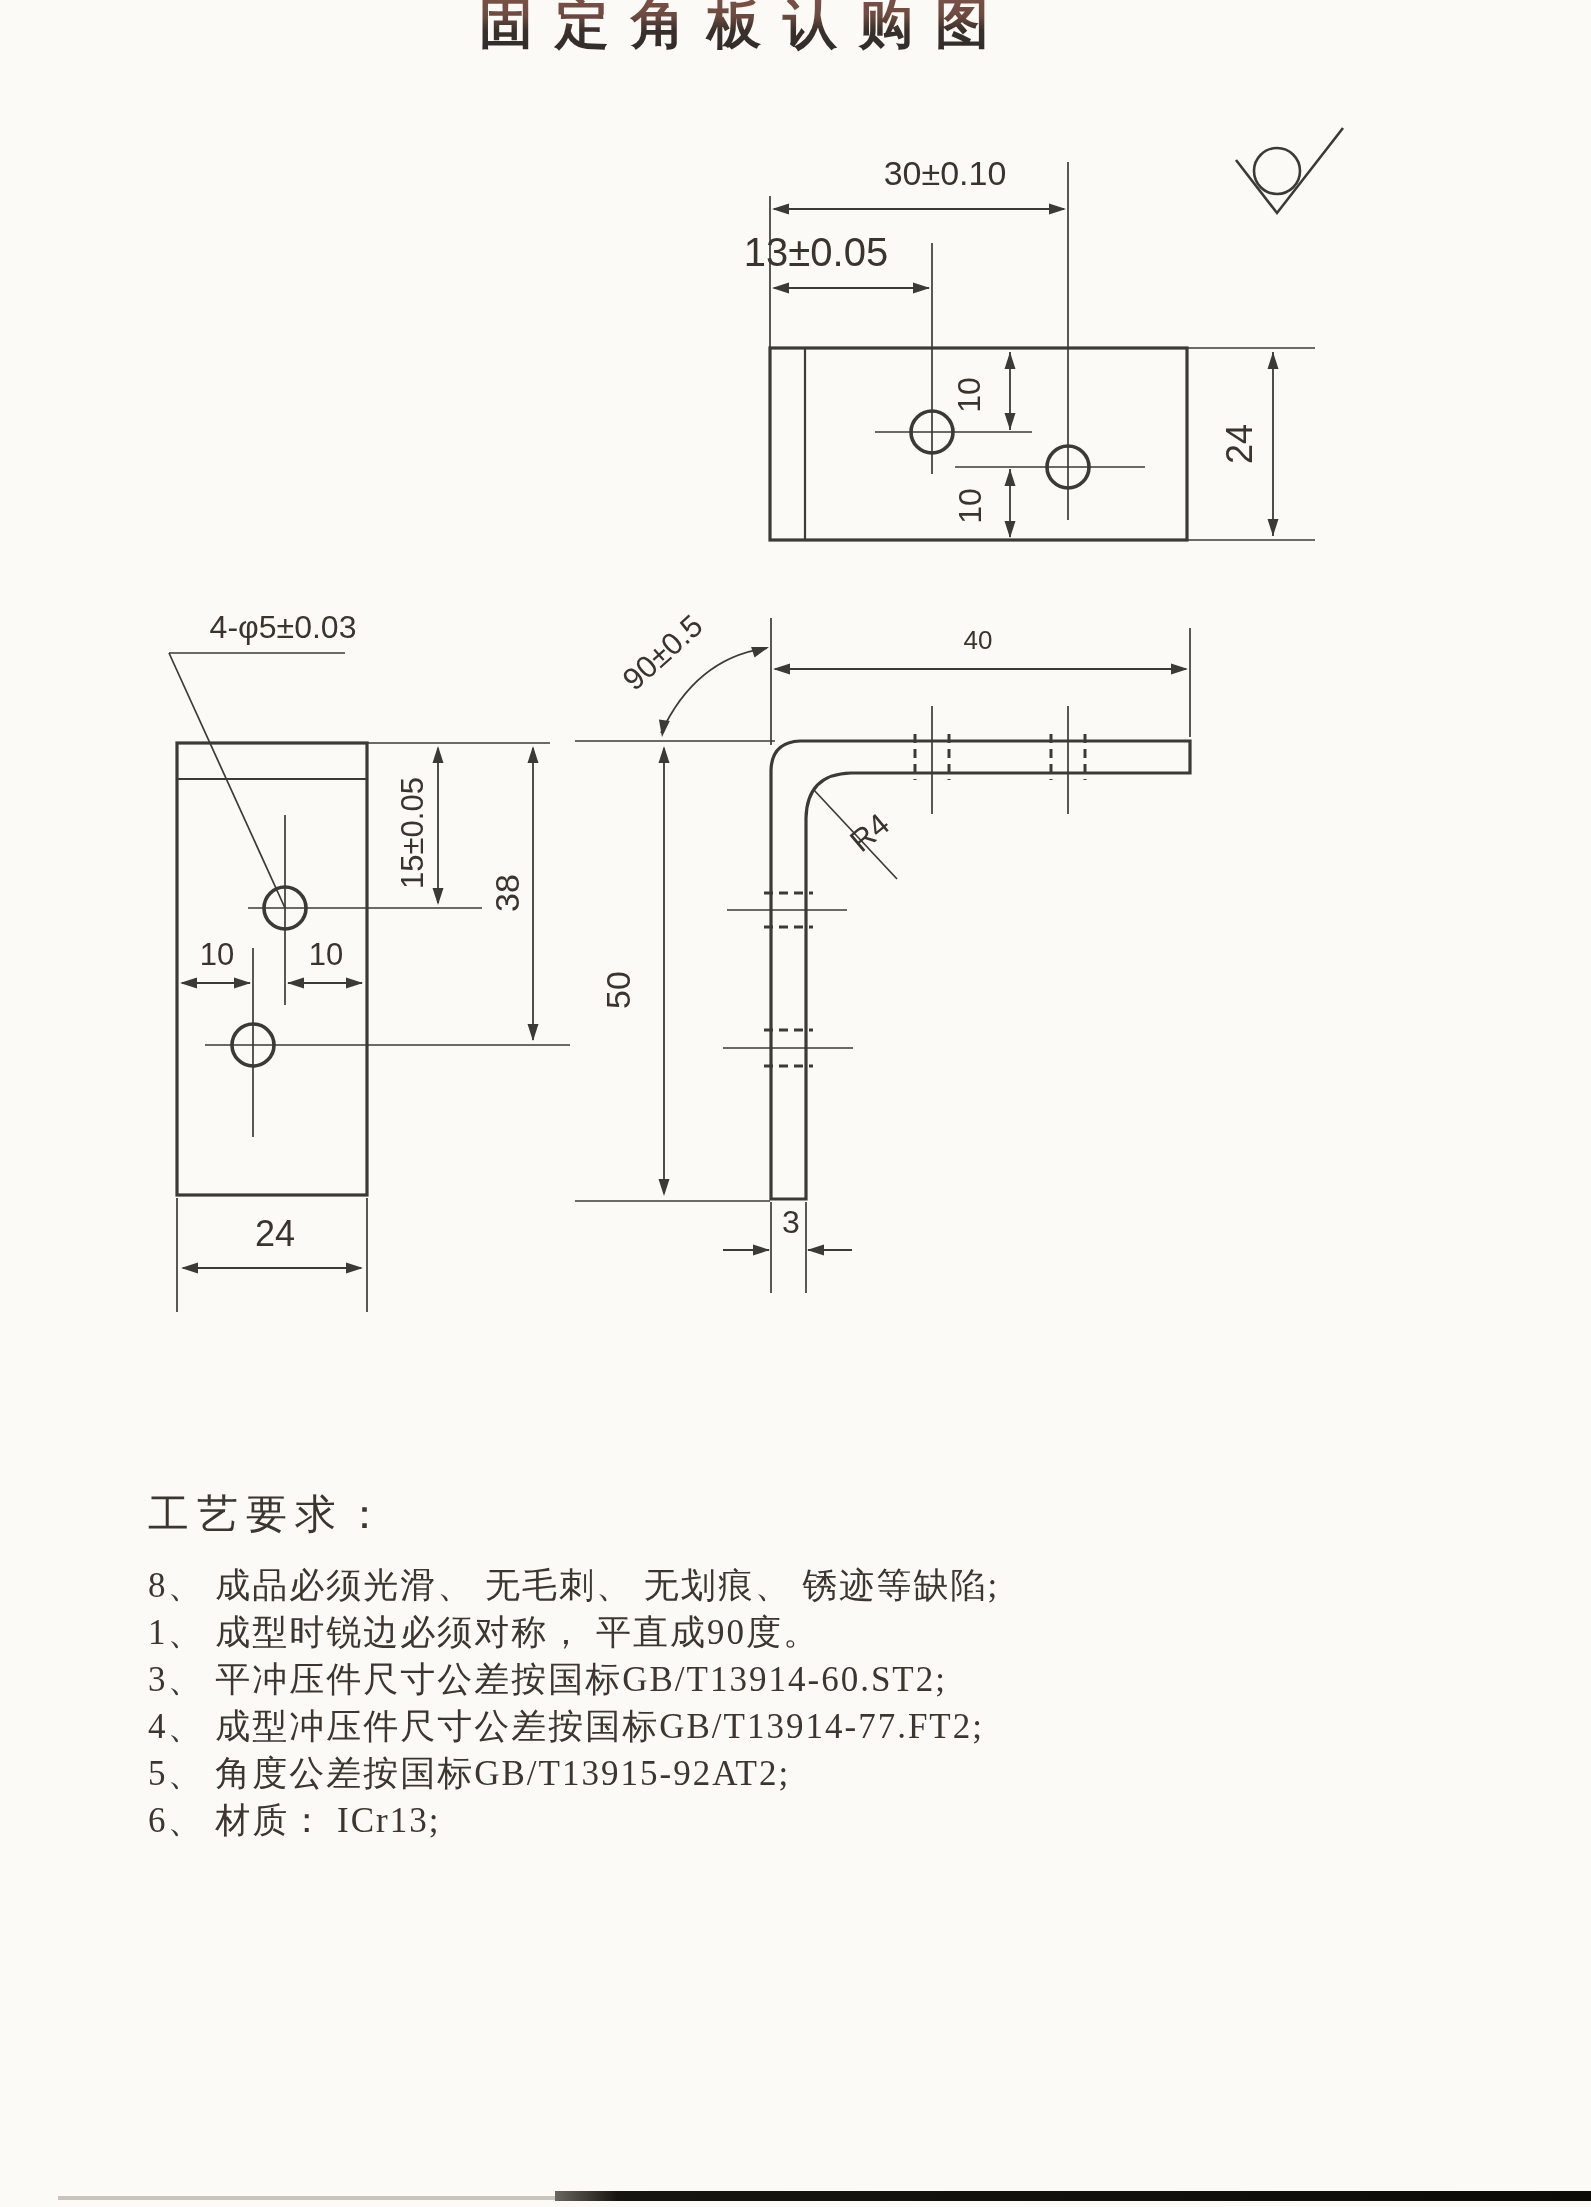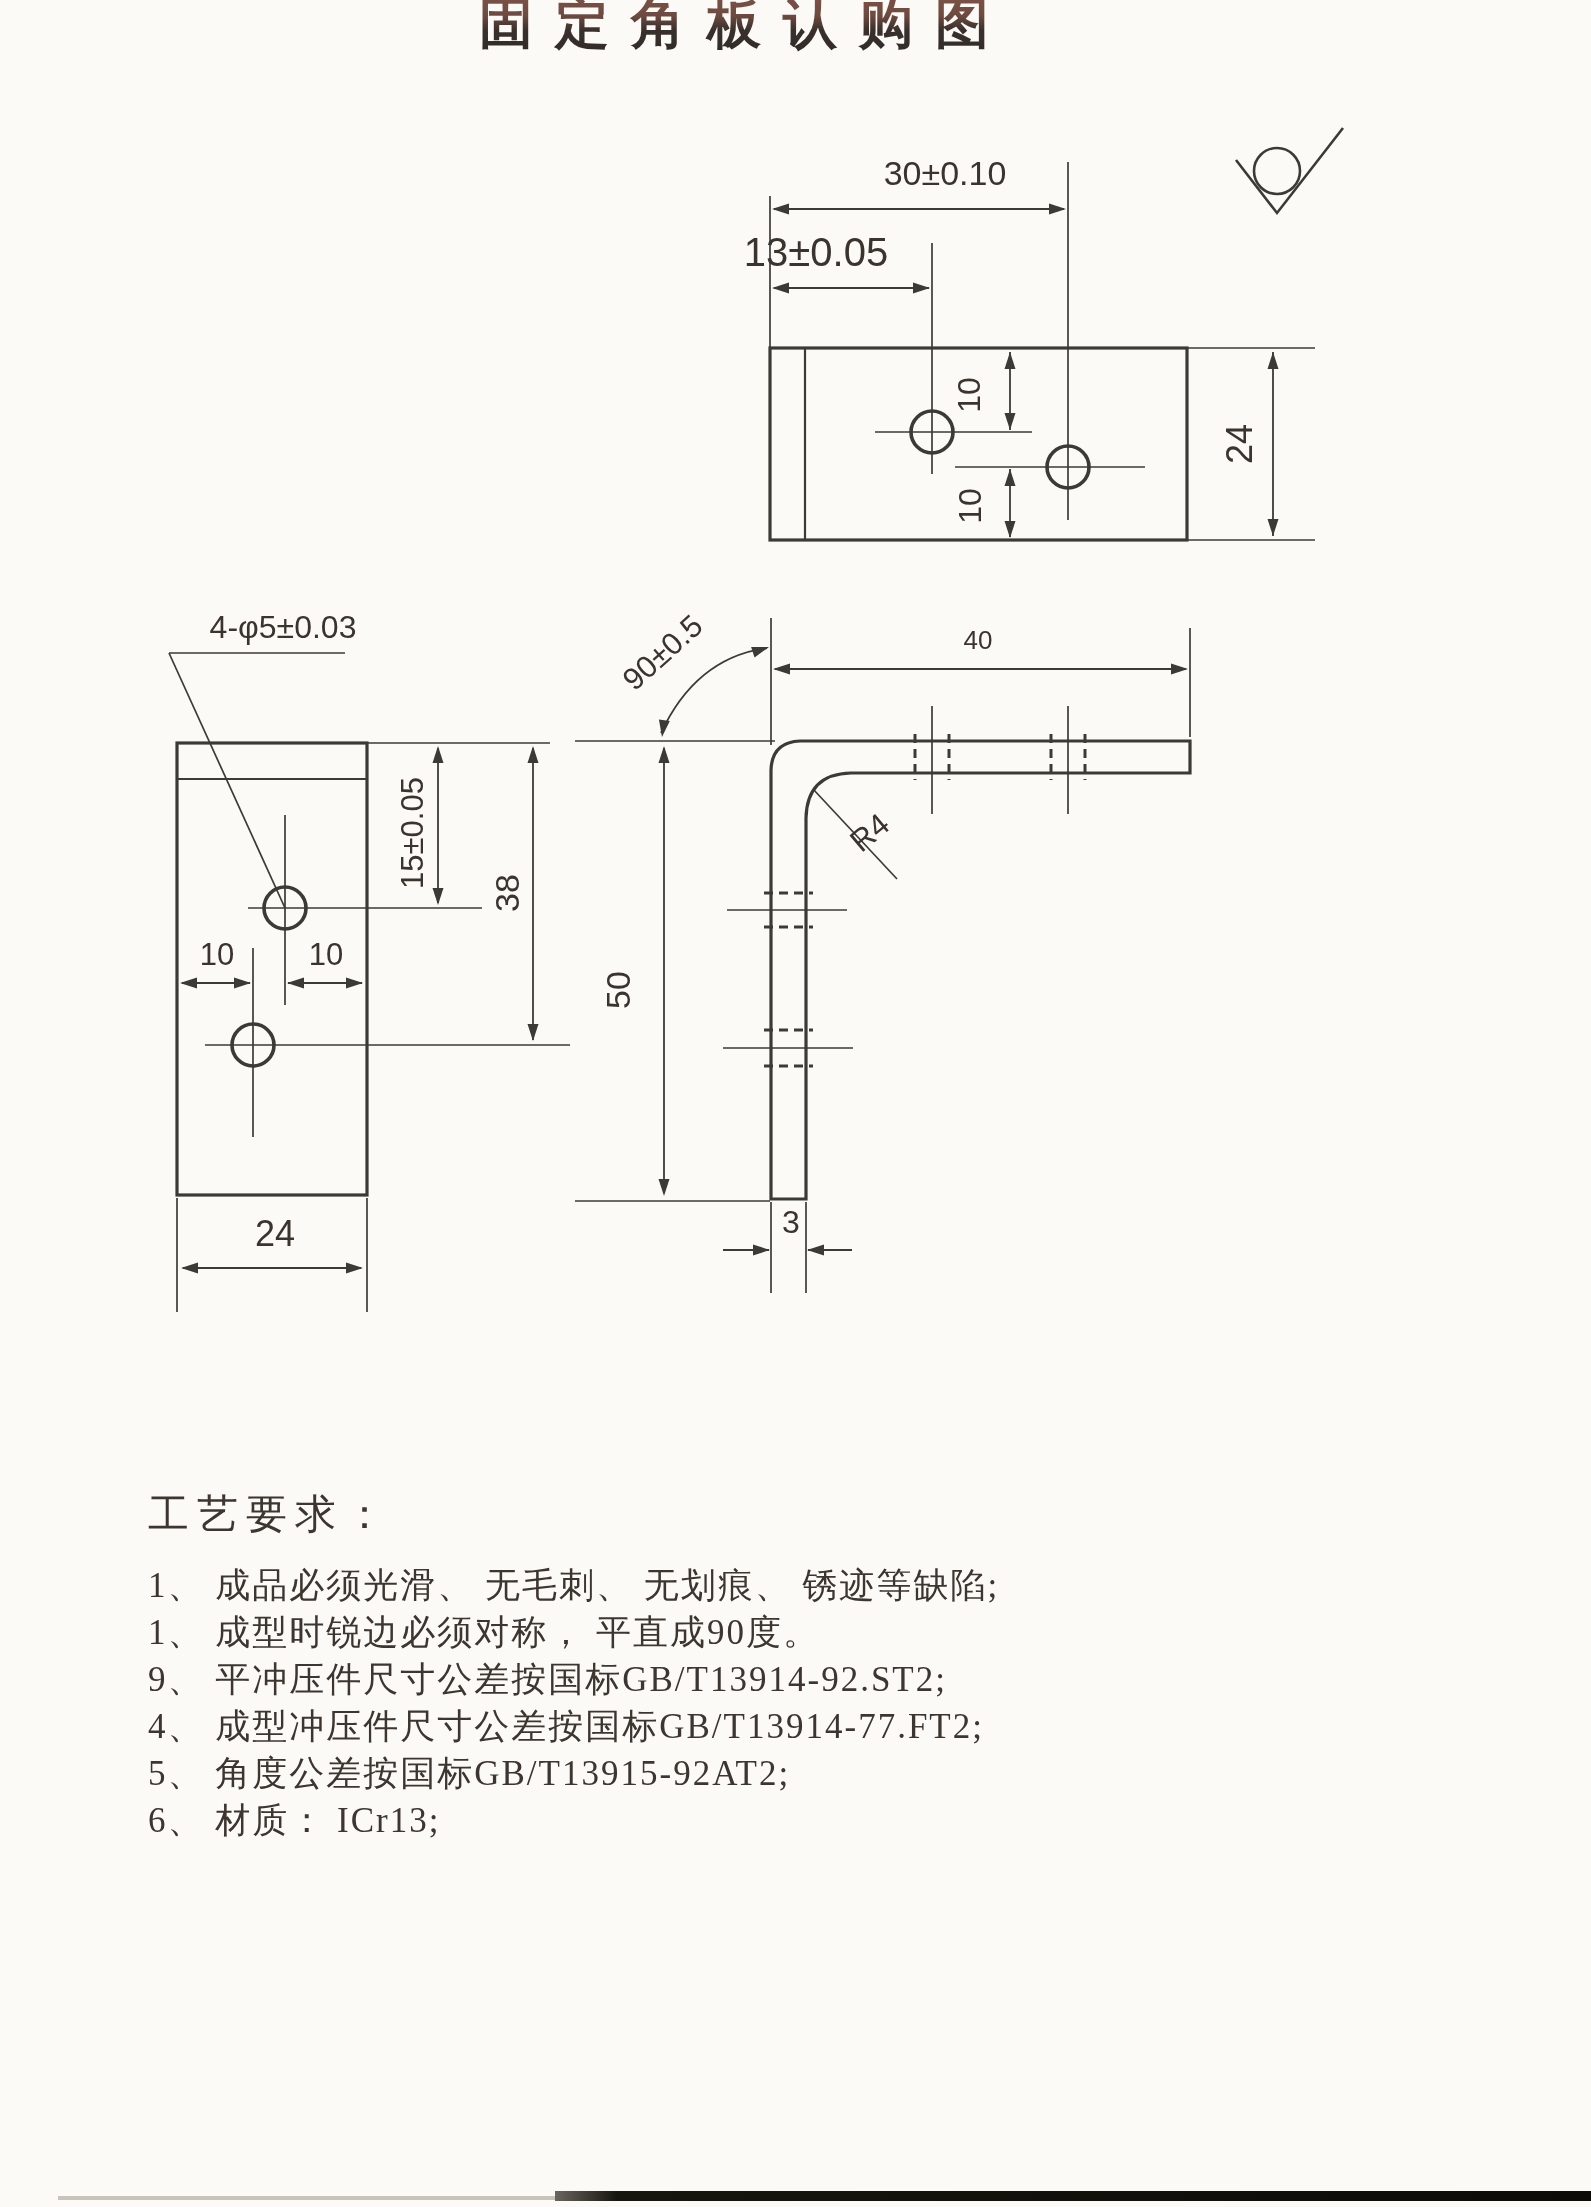--- a/index.html
+++ b/index.html
@@ -189,23 +189,23 @@
   <span class="lbl" style="left:275px;top:1234px;font-size:36px">24</span>
 
   <span class="lbl r42" style="left:663px;top:653px;font-size:31px">90±0.5</span>
   <span class="lbl" style="left:978px;top:640px;font-size:26px">40</span>
   <span class="lbl r40" style="left:870px;top:833px;font-size:31px">R4</span>
   <span class="lbl r90" style="left:618px;top:990px;font-size:34px">50</span>
   <span class="lbl" style="left:791px;top:1222px;font-size:32px">3</span>
 
   <div class="req">
     <p class="req-heading">工艺要求：</p>
-    <p class="req-item">1、 成品必须光滑、 无毛刺、 无划痕、 锈迹等缺陷;</p>
+    <p class="req-item">8、 成品必须光滑、 无毛刺、 无划痕、 锈迹等缺陷;</p>
     <p class="req-item">1、 成型时锐边必须对称， 平直成90度。</p>
-    <p class="req-item">9、 平冲压件尺寸公差按国标GB/T13914-92.ST2;</p>
+    <p class="req-item">3、 平冲压件尺寸公差按国标GB/T13914-60.ST2;</p>
     <p class="req-item">4、 成型冲压件尺寸公差按国标GB/T13914-77.FT2;</p>
     <p class="req-item">5、 角度公差按国标GB/T13915-92AT2;</p>
     <p class="req-item">6、 材质： ICr13;</p>
   </div>
 
   <div class="scanbar-light"></div>
   <div class="scanbar-dark"></div>
 
 </div>
 

